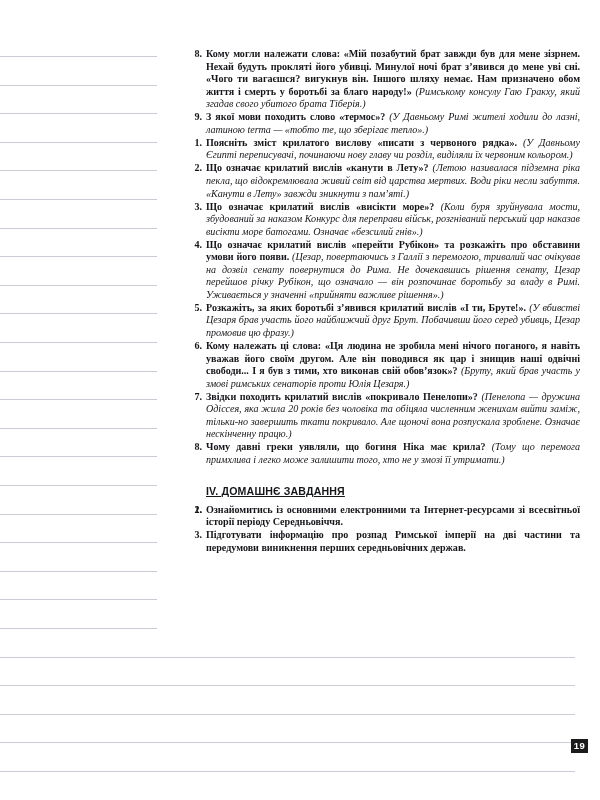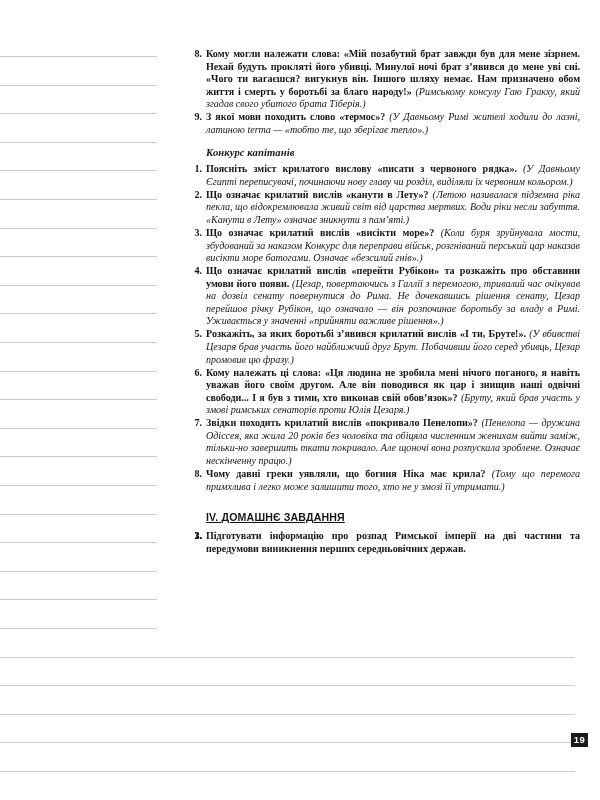--- a/index.html
+++ b/index.html
@@ -96,21 +96,21 @@
     color: #15161a;
     margin: 18px 0 7px 22px;
     letter-spacing: 0.15px;
     text-decoration: underline;
   }
 
   
   #page-number {
     position: absolute;
     right: 12px;
-    bottom: 53px;
+    bottom: 47px;
     background: #1b1b1b;
     color: #ffffff;
     font-family: "Liberation Sans", "DejaVu Sans", sans-serif;
     font-weight: 700;
     font-size: 9.5px;
     line-height: 12px;
     padding: 1px 3px 1px 3px;
     letter-spacing: 0.3px;
     z-index: 3;
   }
@@ -153,28 +153,27 @@
 
     <ol class="qlist">
       <li>
         <span class="num">8.</span><span class="qtext">Кому могли належати слова: «Мій позабутий брат завжди був для мене зізрнем. Нехай будуть прокляті його убивці. Минулої ночі брат з’явився до мене уві сні. «Чого ти вагаєшся?   вигукнув він.   Іншого шляху немає. Нам призначено обом життя і смерть у боротьбі за благо народу!» </span><span class="ans">(Римському консулу Гаю Гракху, який згадав свого убитого брата Тіберія.)</span>
       </li>
       <li>
         <span class="num">9.</span><span class="qtext">З якої мови походить слово «термос»? </span><span class="ans">(У Давньому Римі жителі ходили до лазні, латиною terma — «тобто те, що зберігає тепло».)</span>
       </li>
     </ol>
 
-    <div class="sec-head-italic">Конкурс капітанів</div>
 
     <ol class="qlist">
       <li>
         <span class="num">1.</span><span class="qtext">Поясніть зміст крилатого вислову «писати з червоного рядка». </span><span class="ans">(У Давньому Єгипті переписувачі, починаючи нову главу чи розділ, виділяли їх червоним кольором.)</span>
       </li>
       <li>
-        <span class="num">2.</span><span class="qtext">Що означає крилатий вислів «канути в Лету»? </span><span class="ans">(Летою називалася підземна ріка пекла, що відокремлювала живий світ від царства мертвих. Води ріки несли забуття. «Канути в Лету» означає зникнути з пам’яті.)</span>
+        <span class="num">2.</span><span class="qtext">Що означає крилатий вислів «канути в Лету»? </span><span class="ans">(Летою називалася підземна ріка пекла, що відокремлювала живий світ від царства мертвих. Води ріки несли забуття. «Канути в Лету» завжди зникнути з пам’яті.)</span>
       </li>
       <li>
         <span class="num">3.</span><span class="qtext">Що означає крилатий вислів «висікти море»? </span><span class="ans">(Коли буря зруйнувала мости, збудований за наказом Конкурс для переправи військ, розгніваний перський цар наказав висікти море батогами. Означає «безсилий гнів».)</span>
       </li>
       <li>
         <span class="num">4.</span><span class="qtext">Що означає крилатий вислів «перейти Рубікон» та розкажіть про обставини умови його появи. </span><span class="ans">(Цезар, повертаючись з Галлії з перемогою, тривалий час очікував на дозвіл сенату повернутися до Рима. Не дочекавшись рішення сенату, Цезар перейшов річку Рубікон, що означало — він розпочинає боротьбу за владу в Римі. Уживається у значенні «прийняти важливе рішення».)</span>
       </li>
       <li>
         <span class="num">5.</span><span class="qtext">Розкажіть, за яких боротьбі з’явився крилатий вислів «І ти, Бруте!». </span><span class="ans">(У вбивстві Цезаря брав участь його найближчий друг Брут. Побачивши його серед убивць, Цезар промовив цю фразу.)</span>
       </li>
@@ -189,21 +188,21 @@
       </li>
     </ol>
 
     <div class="sec-head-caps">IV. ДОМАШНЄ ЗАВДАННЯ</div>
 
     <ol class="qlist">
       <li>
         <span class="num">1.</span>
       </li>
       <li>
-        <span class="num">2.</span>
+        <span class="num">2.</span><span class="qtext">Ознайомитись із основними електронними та Інтернет-ресурсами зі всесвітньої історії періоду Середньовіччя.</span>
       </li>
       <li>
         <span class="num">3.</span><span class="qtext">Підготувати інформацію про розпад Римської імперії на дві частини та передумови виникнення перших середньовічних держав.</span>
       </li>
     </ol>
 
   </div>
 
   <div id="page-number">19</div>
 

